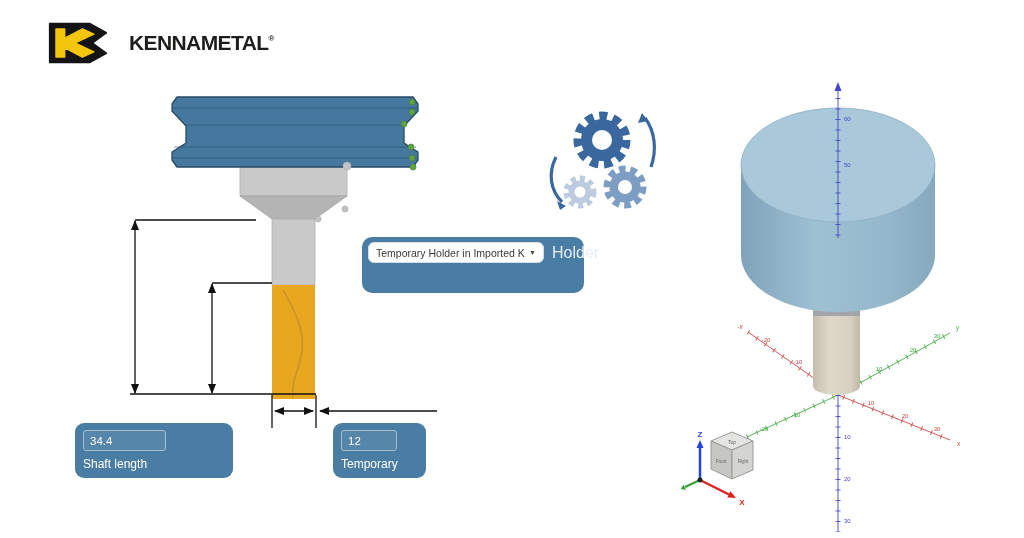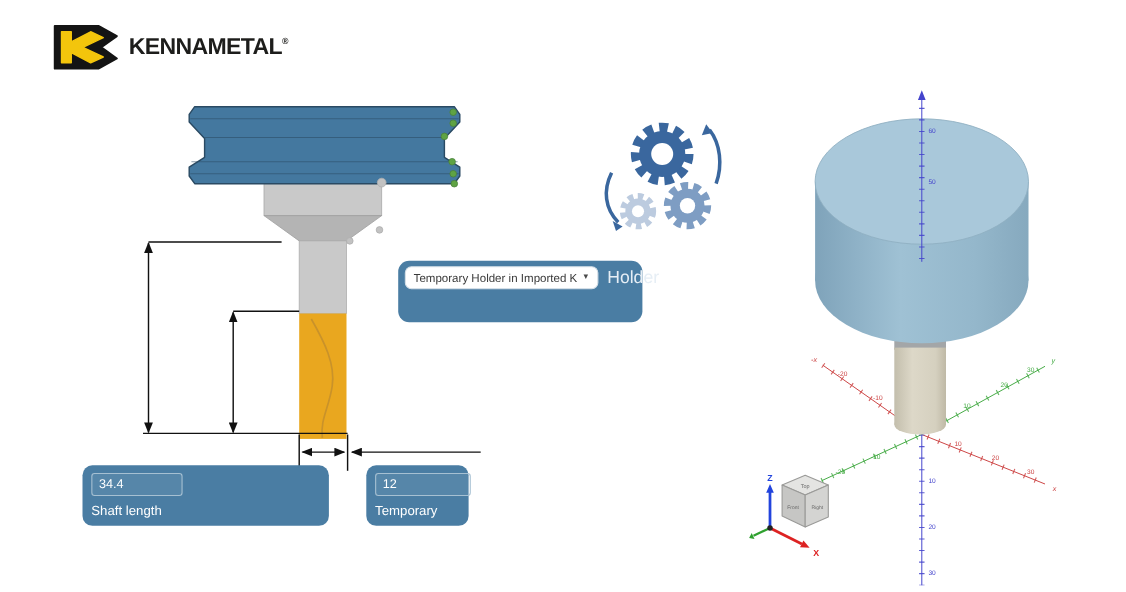--- a/index.html
+++ b/index.html
@@ -1,42 +1,42 @@
 <!DOCTYPE html>
 <html><head>
 <meta charset="utf-8">
 <style>
   html,body{margin:0;padding:0;background:#fff;}
   .canvas{position:relative;width:1024px;height:538px;background:#ffffff;overflow:hidden;
           font-family:"Liberation Sans",sans-serif;}
   
-  .logo{position:absolute;left:48px;top:20px;display:flex;align-items:center;gap:9px;}
+  .logo{position:absolute;left:48px;top:20px;display:flex;align-items:center;gap:21px;}
   .brand{font-size:21px;font-weight:bold;color:#1d1d1b;letter-spacing:-0.6px;white-space:nowrap;}
   .brand sup{font-size:8px;vertical-align:9px;letter-spacing:0;}
   
   .sel-panel{position:absolute;left:362px;top:237px;width:222px;height:56px;background:#4A7DA3;
              border-radius:10px;box-sizing:border-box;padding:5px 6px;display:flex;
              flex-direction:column;justify-content:space-between;}
   .sel-row{display:flex;align-items:center;gap:8px;}
   .pill{width:176px;height:21px;background:#ffffff;border:1px solid #D5DFE7;border-radius:6px;
         box-sizing:border-box;display:flex;align-items:center;justify-content:space-between;
         padding:0 7px;font-size:10.5px;color:#3a3a3a;cursor:pointer;}
   .pill-text{white-space:nowrap;overflow:hidden;}
   .caret{font-size:7px;color:#4a4a4a;margin-left:4px;flex:none;}
   .sel-label{color:#E6EEF5;font-size:16px;}
   
   .param-panel{position:absolute;background:#4A7DA3;border-radius:9px;box-sizing:border-box;
                padding:7px 8px;display:flex;gap:9px;}
-  .panel-a{left:75px;top:423px;width:224px;height:55px;}
+  .panel-a{left:75px;top:423px;width:158px;height:55px;}
   .panel-b{left:333px;top:423px;width:93px;height:55px;}
   .field{display:flex;flex-direction:column;}
   .field input{background:rgba(255,255,255,0.07);border:1px solid #A6C0D2;border-radius:3px;
                color:#ffffff;font-size:11.5px;font-family:"Liberation Sans",sans-serif;
                height:22px;box-sizing:border-box;padding:0 6px;outline:none;}
-  .field .w83{width:83px;} .field .w77{width:87px;}
+  .field .w83{width:83px;} .field .w77{width:56px;}
   .field label{color:#ffffff;font-size:12px;margin-top:6px;}
   
   .drawing2d{position:absolute;left:120px;top:85px;}
   .gears{position:absolute;left:540px;top:95px;}
   .vp3d{position:absolute;left:660px;top:80px;cursor:grab;}
   .tick{font-size:6px;} .axend{font-size:6.5px;font-style:italic;}
   .zlab{font-size:6px;fill:#4444CC;}
 </style>
 </head>
 <body>

